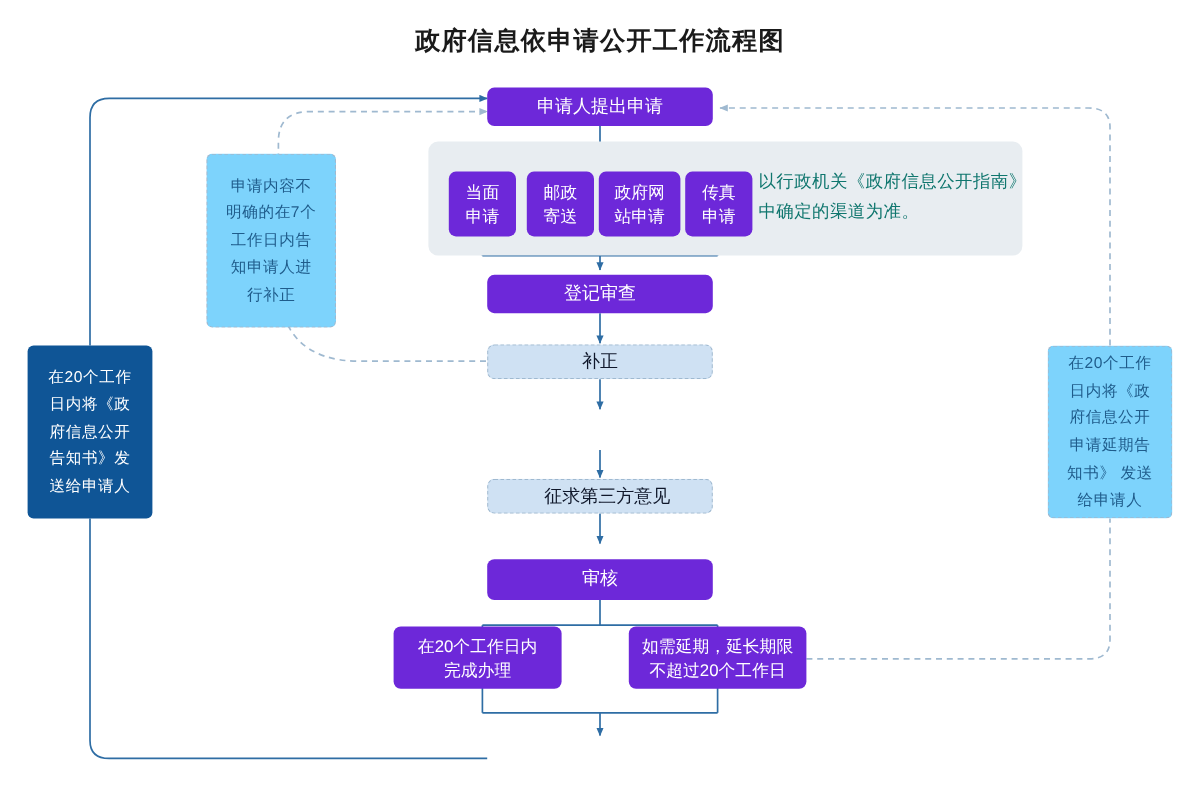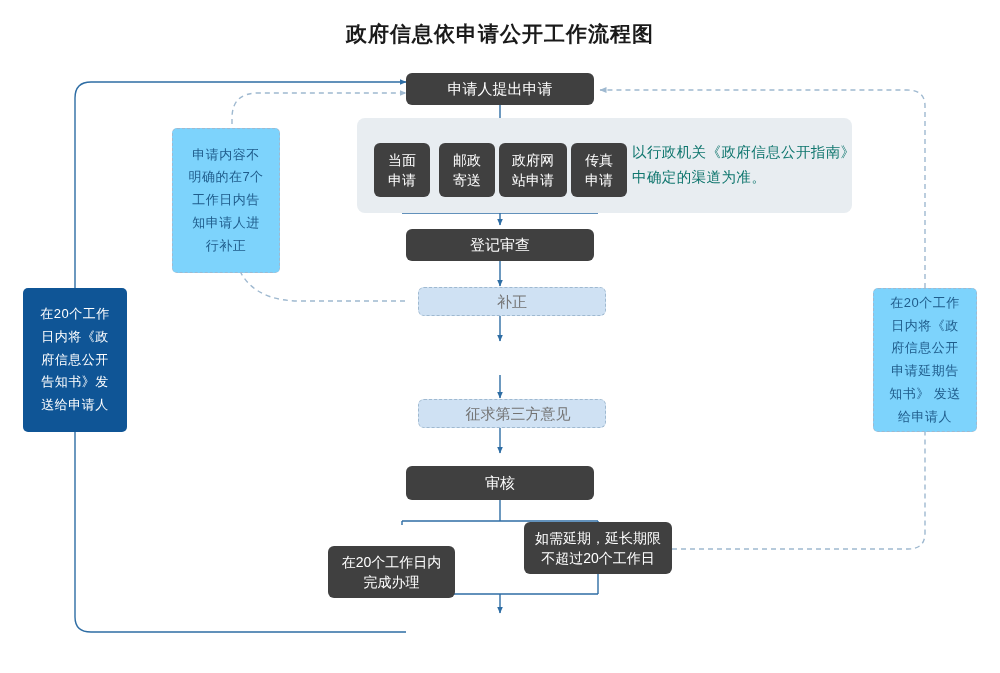--- a/index.html
+++ b/index.html
@@ -44,34 +44,33 @@
     box-sizing: border-box;
     display: flex;
     align-items: center;
     justify-content: center;
     text-align: center;
     border-radius: 6px;
     line-height: 1.45;
   }
 
   .node.solid {
-    background: #404040;
+    background: #6d28d9;
     color: #ffffff;
     font-size: 15px;
   }
   .node.solid.small {
     font-size: 14px;
   }
 
   .node.light {
     background: #CFE1F3;
-    color: #737373;
+    color: #0f172a;
     border: 1px dashed #9FB9D0;
     font-size: 15px;
-    margin-left: 12px;
   }
 
   .node.note-dark {
     background: #0F5596;
     color: #ffffff;
     font-size: 13px;
     line-height: 1.75;
     letter-spacing: 0.5px;
     border-radius: 5px;
   }
@@ -210,21 +209,21 @@
 
 
   <div class="node light" style="left:406px; top:399px; width:188px; height:29px;padding-left:12px;">
     <span class="txt">征求第三方意见</span>
   </div>
 
   <div class="node solid" style="left:406px; top:466px; width:188px; height:34px;">
     <span class="txt">审核</span>
   </div>
 
-  <div class="node solid small" style="left:328px; top:522px; width:127px; height:52px;margin-top:24px;">
+  <div class="node solid small" style="left:328px; top:522px; width:140px; height:52px;">
     <span class="txt">在20个工作日内
 完成办理</span>
   </div>
 
   <div class="node solid small" style="left:524px; top:522px; width:148px; height:52px;">
     <span class="txt">如需延期，延长期限
 不超过20个工作日</span>
   </div>
 
 

